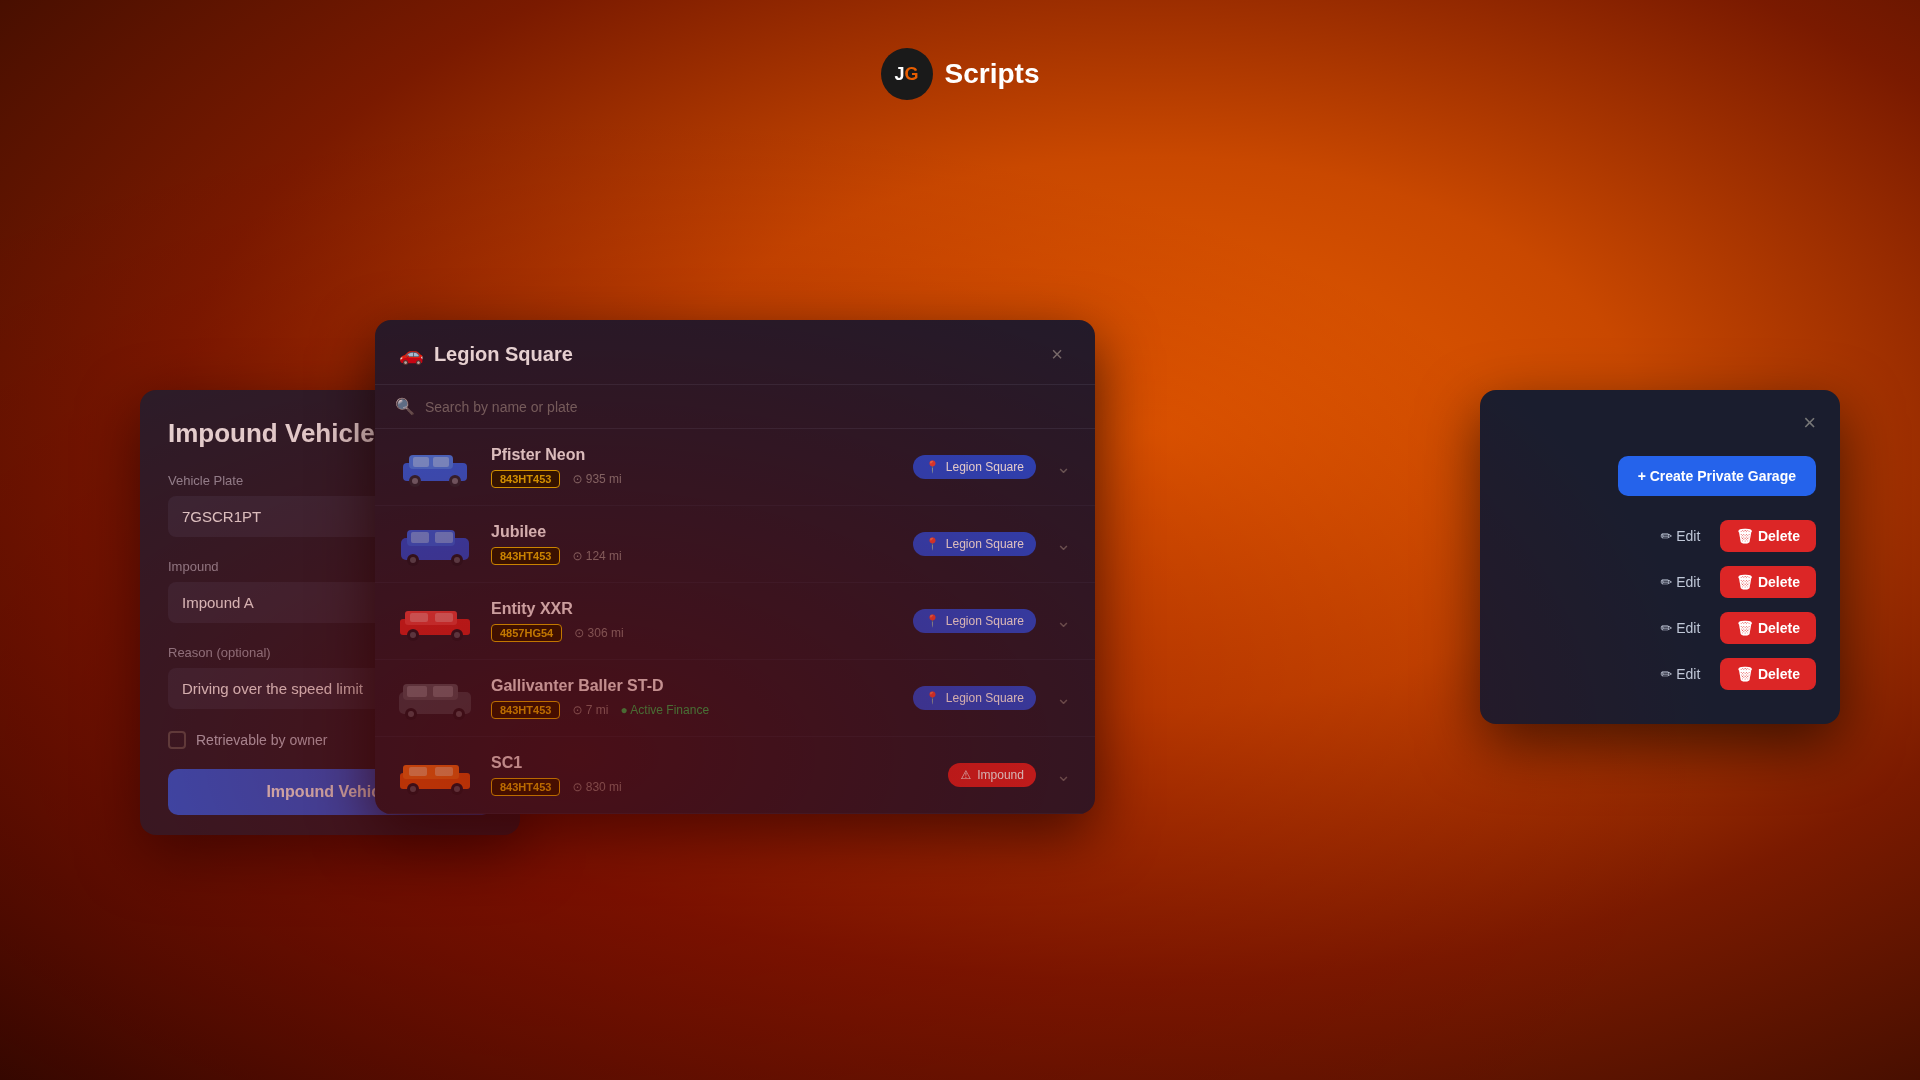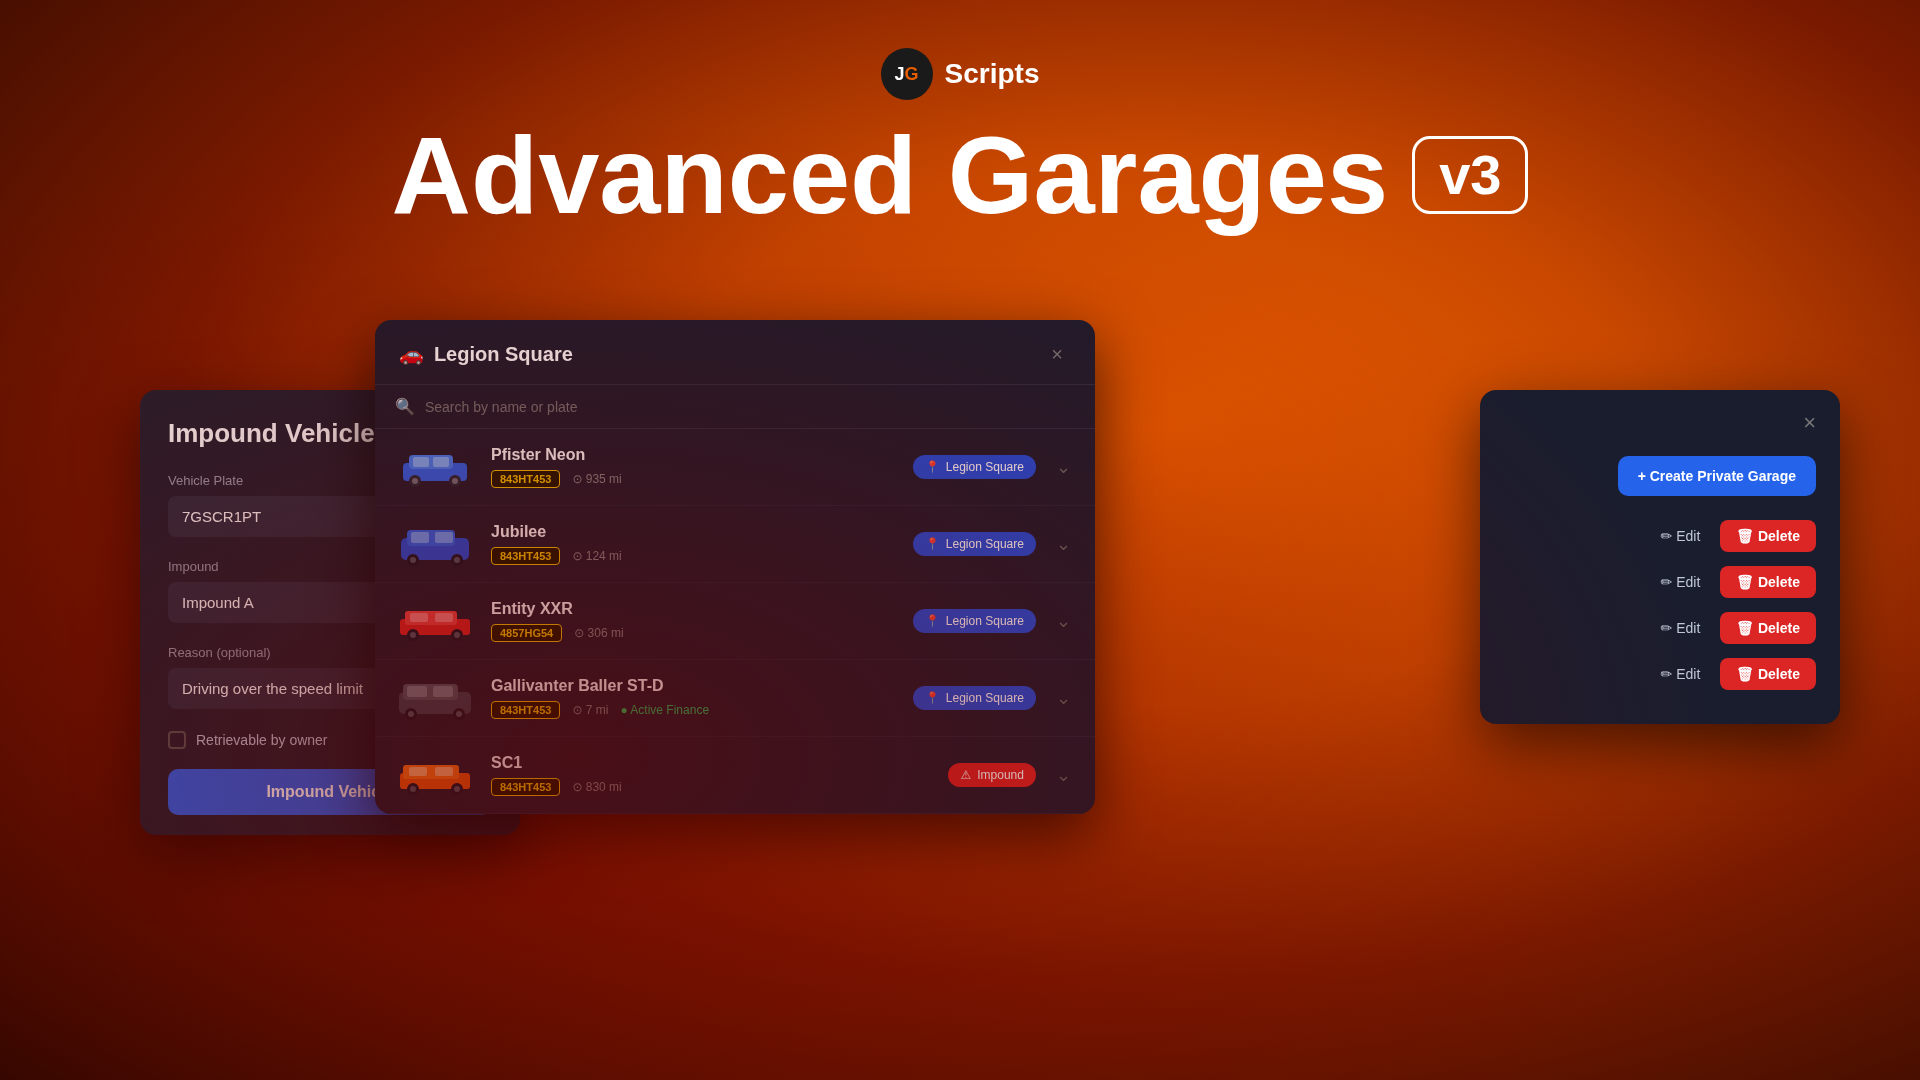--- a/index.html
+++ b/index.html
@@ -424,24 +424,20 @@
 <div class="content">
 
   <div class="header">
     <div class="jg-logo">
       <span class="j">J</span>
         <span class="g">G</span>
     </div>
     <span class="scripts-text">Scripts</span>
   </div>
 
-  <div class="main-title">
-    <span>Advanced Garages</span>
-    <span class="v3-badge">v3</span>
-  </div>
 
 </div>
 
 <div class="impound-panel">
   <div class="impound-panel-title">Impound Vehicle</div>
 
   <div class="field-section">
     <div class="field-label">Vehicle Plate</div>
     <input class="field-input" type="text" value="7GSCR1PT" style="">
   </div>

